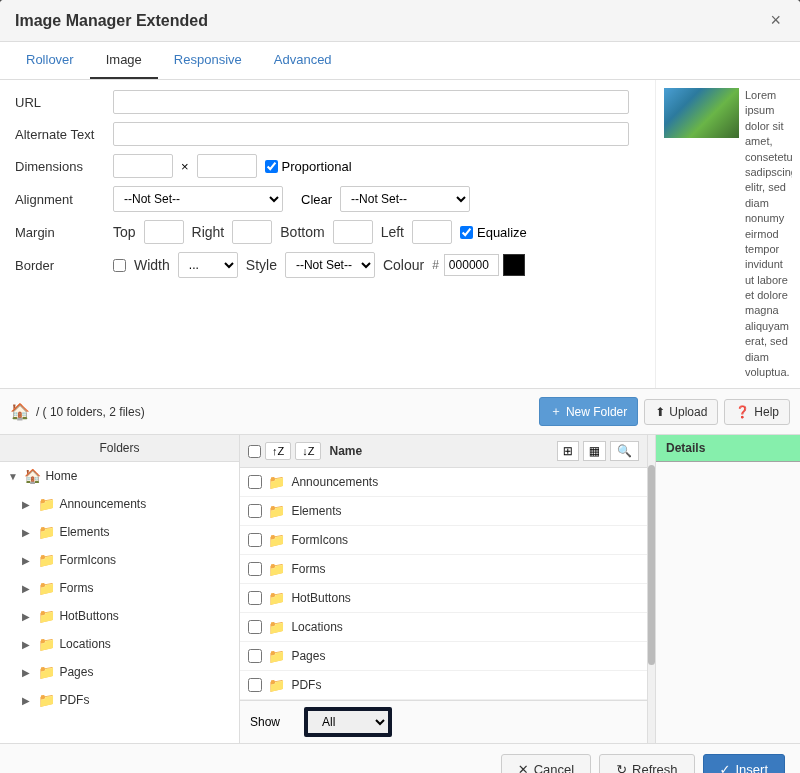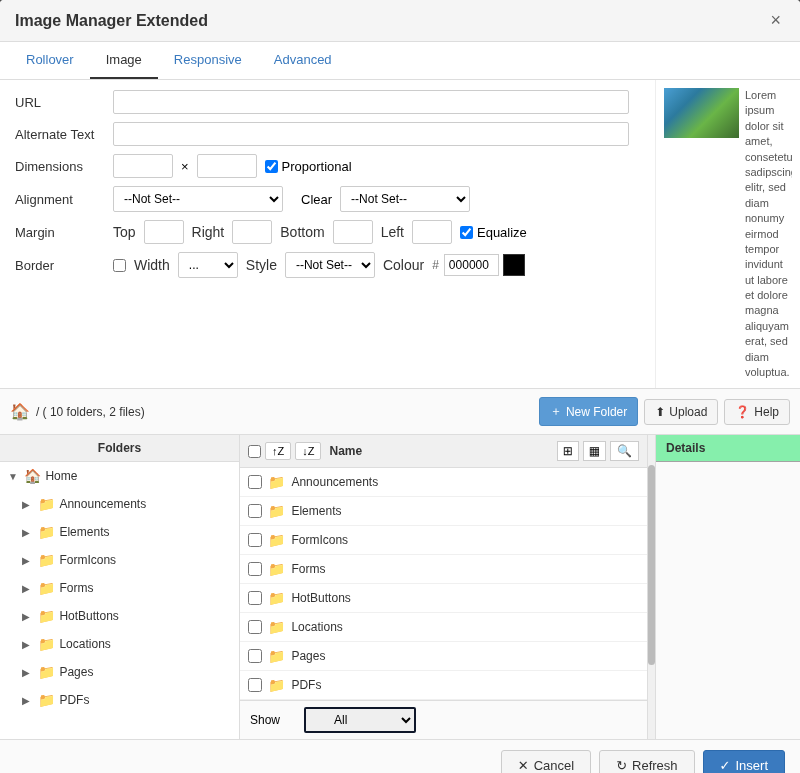--- a/index.html
+++ b/index.html
@@ -235,21 +235,21 @@
       width: 240px;
       border-right: 1px solid #ddd;
       overflow-y: auto;
       flex-shrink: 0;
     }
     
     .folders-header {
       background: #f0f0f0;
       padding: 6px 10px;
       font-size: 12px;
-      font-weight: bold;
+      font-weight: normal;
       color: #333;
       border-bottom: 1px solid #ddd;
       text-align: center;
     }
     
     .folder-item {
       display: flex;
       align-items: center;
       padding: 6px 8px;
       cursor: pointer;
@@ -359,22 +359,22 @@
       display: flex;
       align-items: center;
       padding: 6px 10px;
       border-top: 1px solid #ddd;
       background: #fafafa;
       gap: 24px;
       font-size: 12px;
     }
     
     .show-select {
-      padding: 3px 24px;
-      border: 2px solid #0f172a;
+      padding: 3px 10px;
+      border: 4px solid #0f172a;
       border-radius: 2px;
       font-size: 12px;
     }
     
     
     .details-panel {
       width: 145px;
       border-left: 1px solid #ddd;
       background: #fafafa;
       flex-shrink: 0;

